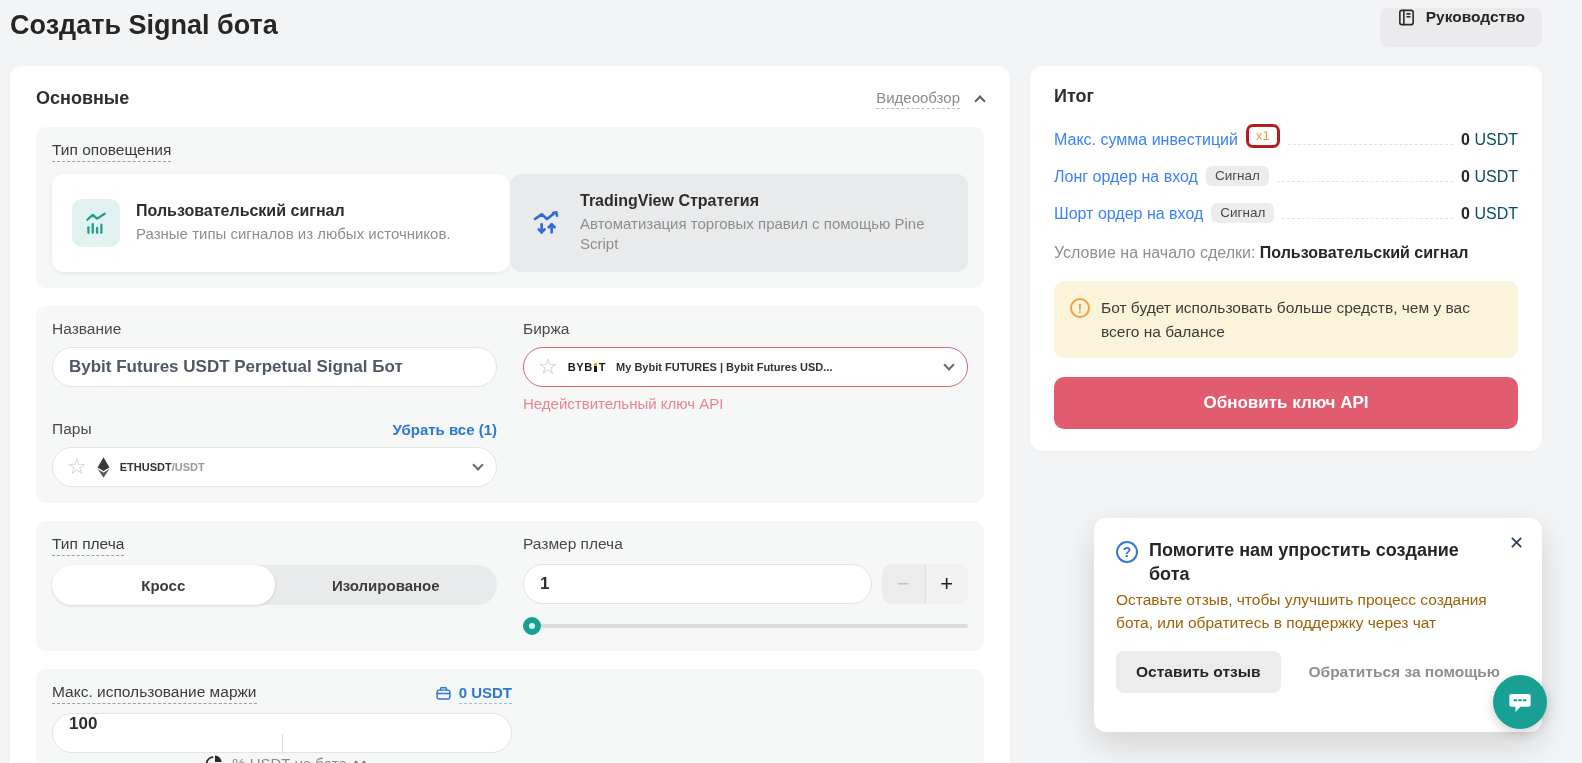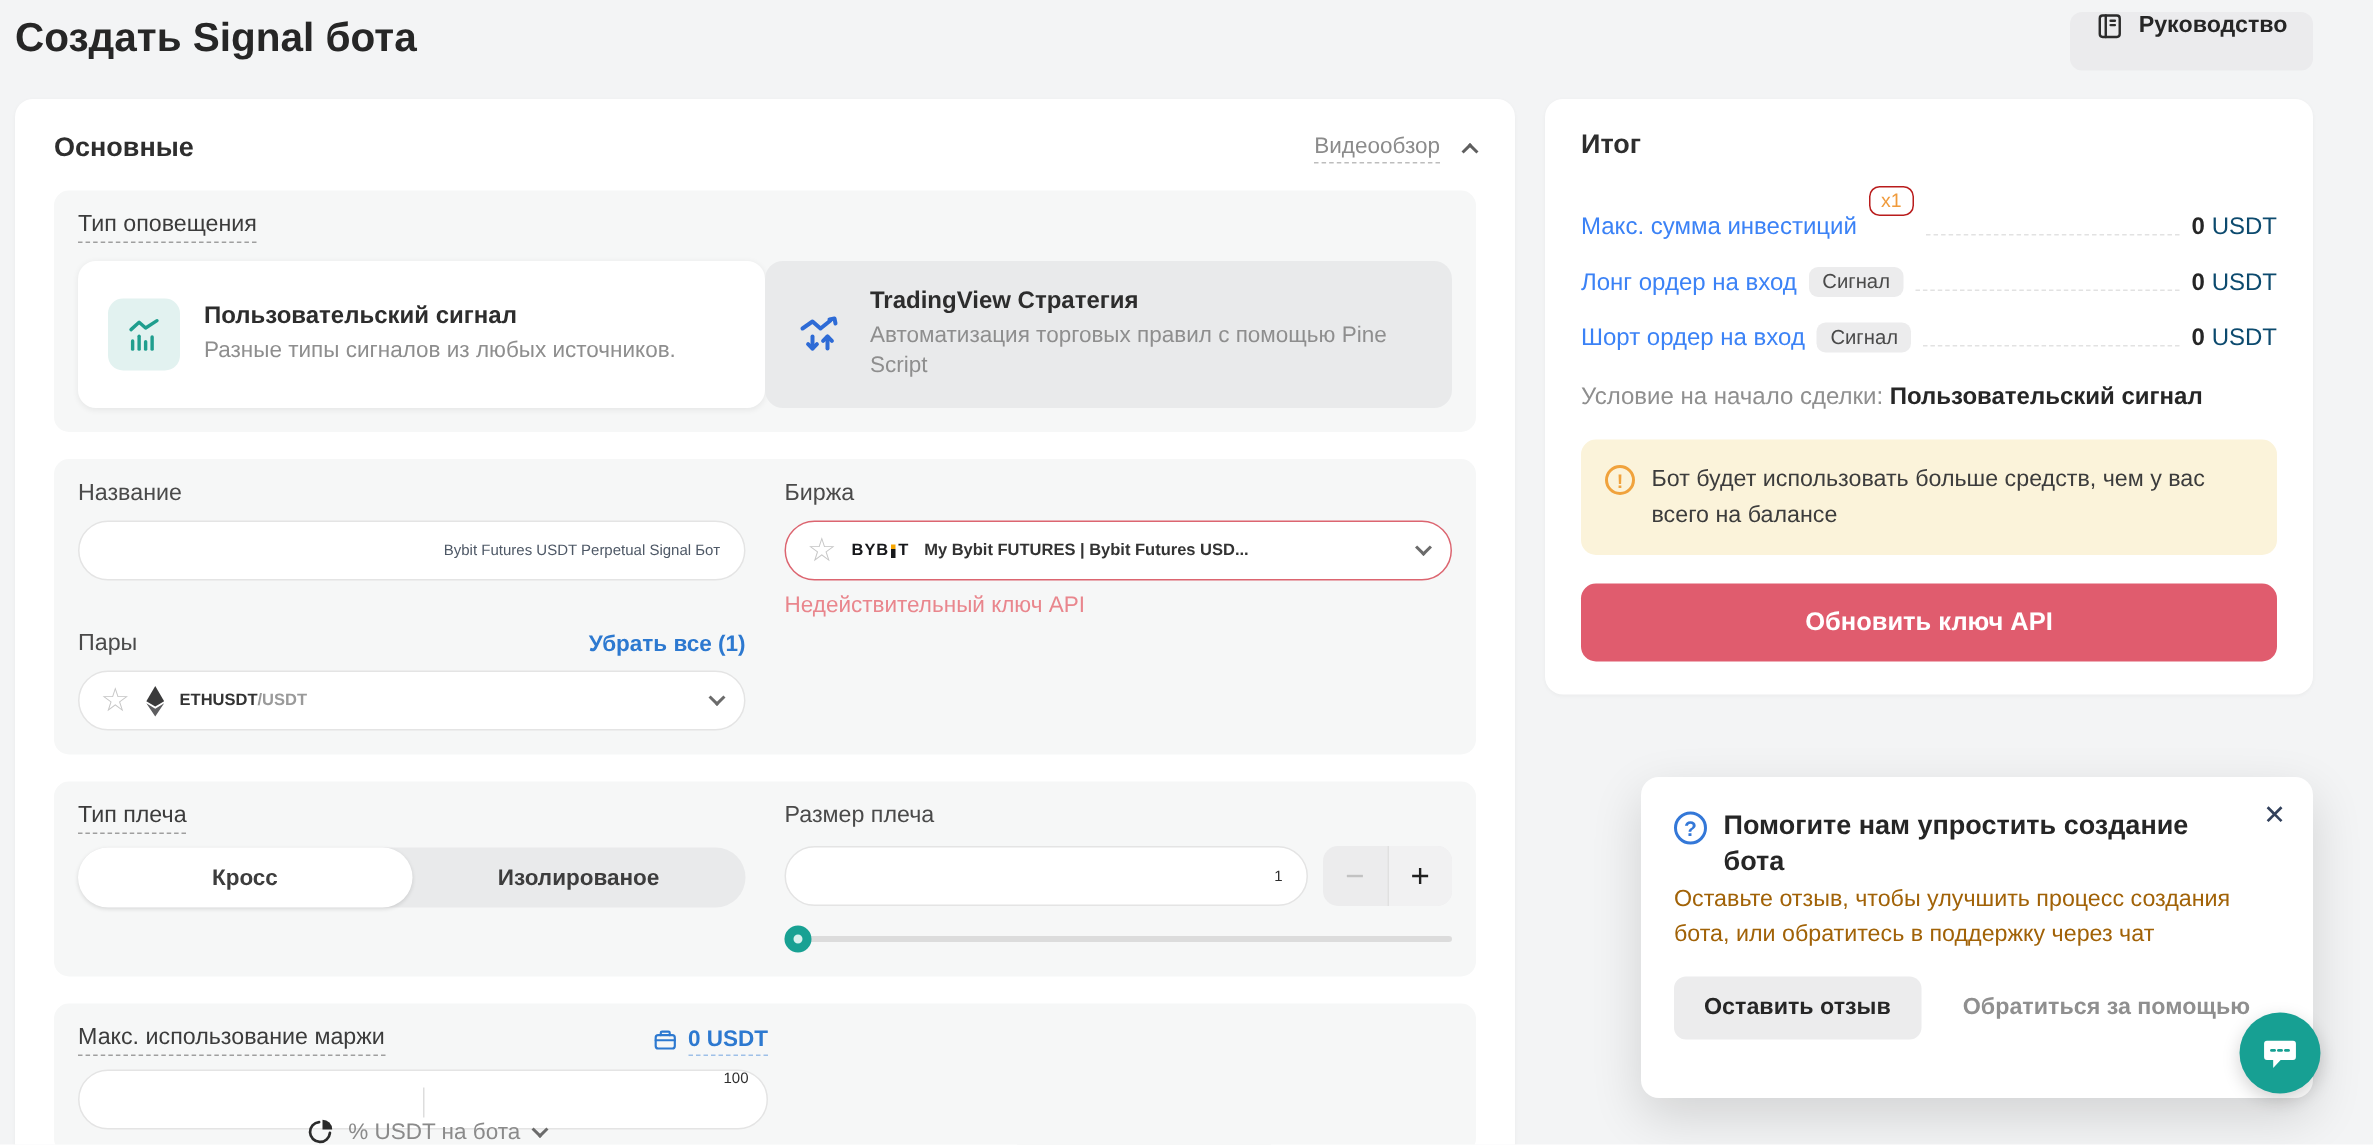--- a/index.html
+++ b/index.html
@@ -42,21 +42,21 @@
   .icon-box { width:48px; height:48px; border-radius:10px; background:#e2f2f0; display:flex; align-items:center; justify-content:center; flex:none; }
   .tv-icon-wrap { width:34px; flex:none; display:flex; justify-content:center; }
   .alert-title { font-size:16px; font-weight:bold; color:#2d2d2d; margin-bottom:4px; }
   .alert-desc { font-size:15px; color:#8e8e8e; line-height:1.35; }
 
   .grid2 { display:grid; grid-template-columns:1fr 1fr; column-gap:26px; }
   .field-label-row { display:flex; justify-content:space-between; align-items:center; margin-bottom:9px; }
   .mt18 { margin-top:8px; }
 
   .pill { height:40px; border:1px solid #e4e4e4; border-radius:20px; background:#fff; display:flex; align-items:center; padding:0 16px; }
-  input.bare { border:none; outline:none; background:transparent; font-family:inherit; font-size:10px; font-weight:normal; color:#4e5866; width:100%; padding:0;text-align:right; }
+  input.bare { border:none; outline:none; background:transparent; font-family:inherit; font-size:17px; font-weight:bold; color:#4e5866; width:100%; padding:0; }
   input.dark { color:#2e2e2e; }
 
   .select { height:40px; border:1px solid #e4e4e4; border-radius:20px; background:#fff; display:flex; align-items:center; gap:10px; padding:0 14px; cursor:pointer; }
   .select.error { border:1.5px solid #dc6570; }
   .star { font-size:22px; color:#c6c6c6; line-height:1; }
   .select-text { font-size:11px; font-weight:600; color:#333; white-space:nowrap; overflow:hidden; text-overflow:ellipsis; }
   .push-right { margin-left:auto; flex:none; }
   .error-text { color:#e9868d; font-size:15px; margin-top:8px; }
 
   .bybit-logo { display:flex; align-items:flex-end; font-size:11px; font-weight:900; letter-spacing:.6px; color:#17181b; flex:none; }
@@ -86,21 +86,21 @@
   .usdt-avail .amount { border-bottom:1px dashed #9ec0e8; padding-bottom:2px; }
   .margin-input { width:460px; padding-right:12px;flex-direction:column; }
   .divider { width:1px; height:20px; background:#ddd; flex:none; margin:0 10px 0 6px; }
   .unit-group { display:flex; align-items:center; gap:9px; flex:none; cursor:pointer;justify-content:flex-end; }
   .unit-text { font-size:15px; color:#8a8a8a; white-space:nowrap; }
 
   
   .sum-title { font-size:18px; font-weight:bold; }
   .sum-row { display:flex; align-items:flex-end; gap:8px; margin-top:17px; }
   .sum-label { font-size:16px; color:#3b82f6; white-space:nowrap; }
-  .badge-orange { font-size:13px; color:#f09b3c; border:1px solid #b91c1c; border-radius:7px; padding:1px 7px 2px; margin-bottom:17px; }
+  .badge-orange { font-size:13px; color:#f09b3c; border:3px solid #b91c1c; border-radius:7px; padding:1px 7px 2px; margin-bottom:1px; }
   .badge-gray { font-size:13.5px; color:#4a4a4a; background:#ececed; border-radius:6px; padding:2px 9px 3px; }
   .leader { flex:1; border-bottom:1px dashed #e2e2e2; margin-bottom:4px; min-width:16px; }
   .sum-value { font-size:16px; font-weight:bold; color:#262626; white-space:nowrap; }
   .sum-unit { font-weight:normal; color:#0c4a6e; }
   .condition { margin-top:19px; font-size:16px; color:#8f8f8f; line-height:1.4; }
   .condition .cond-bold { color:#262626; font-weight:bold; }
   .warning { margin-top:17px; background:#fbf3da; border-radius:10px; padding:15px 16px; display:flex; gap:11px; font-size:15.5px; line-height:1.5; color:#3c3c3c; }
   .warn-icon { width:20px; height:20px; border:2px solid #f0a23c; border-radius:50%; color:#f0a23c; font-weight:bold; display:flex; align-items:center; justify-content:center; font-size:13px; flex:none; margin-top:2px; }
   .primary-btn { margin-top:19px; width:100%; height:52px; border:none; border-radius:10px; background:#e05c6e; color:#fff; font-size:17px; font-weight:bold; font-family:inherit; cursor:pointer; }
 

